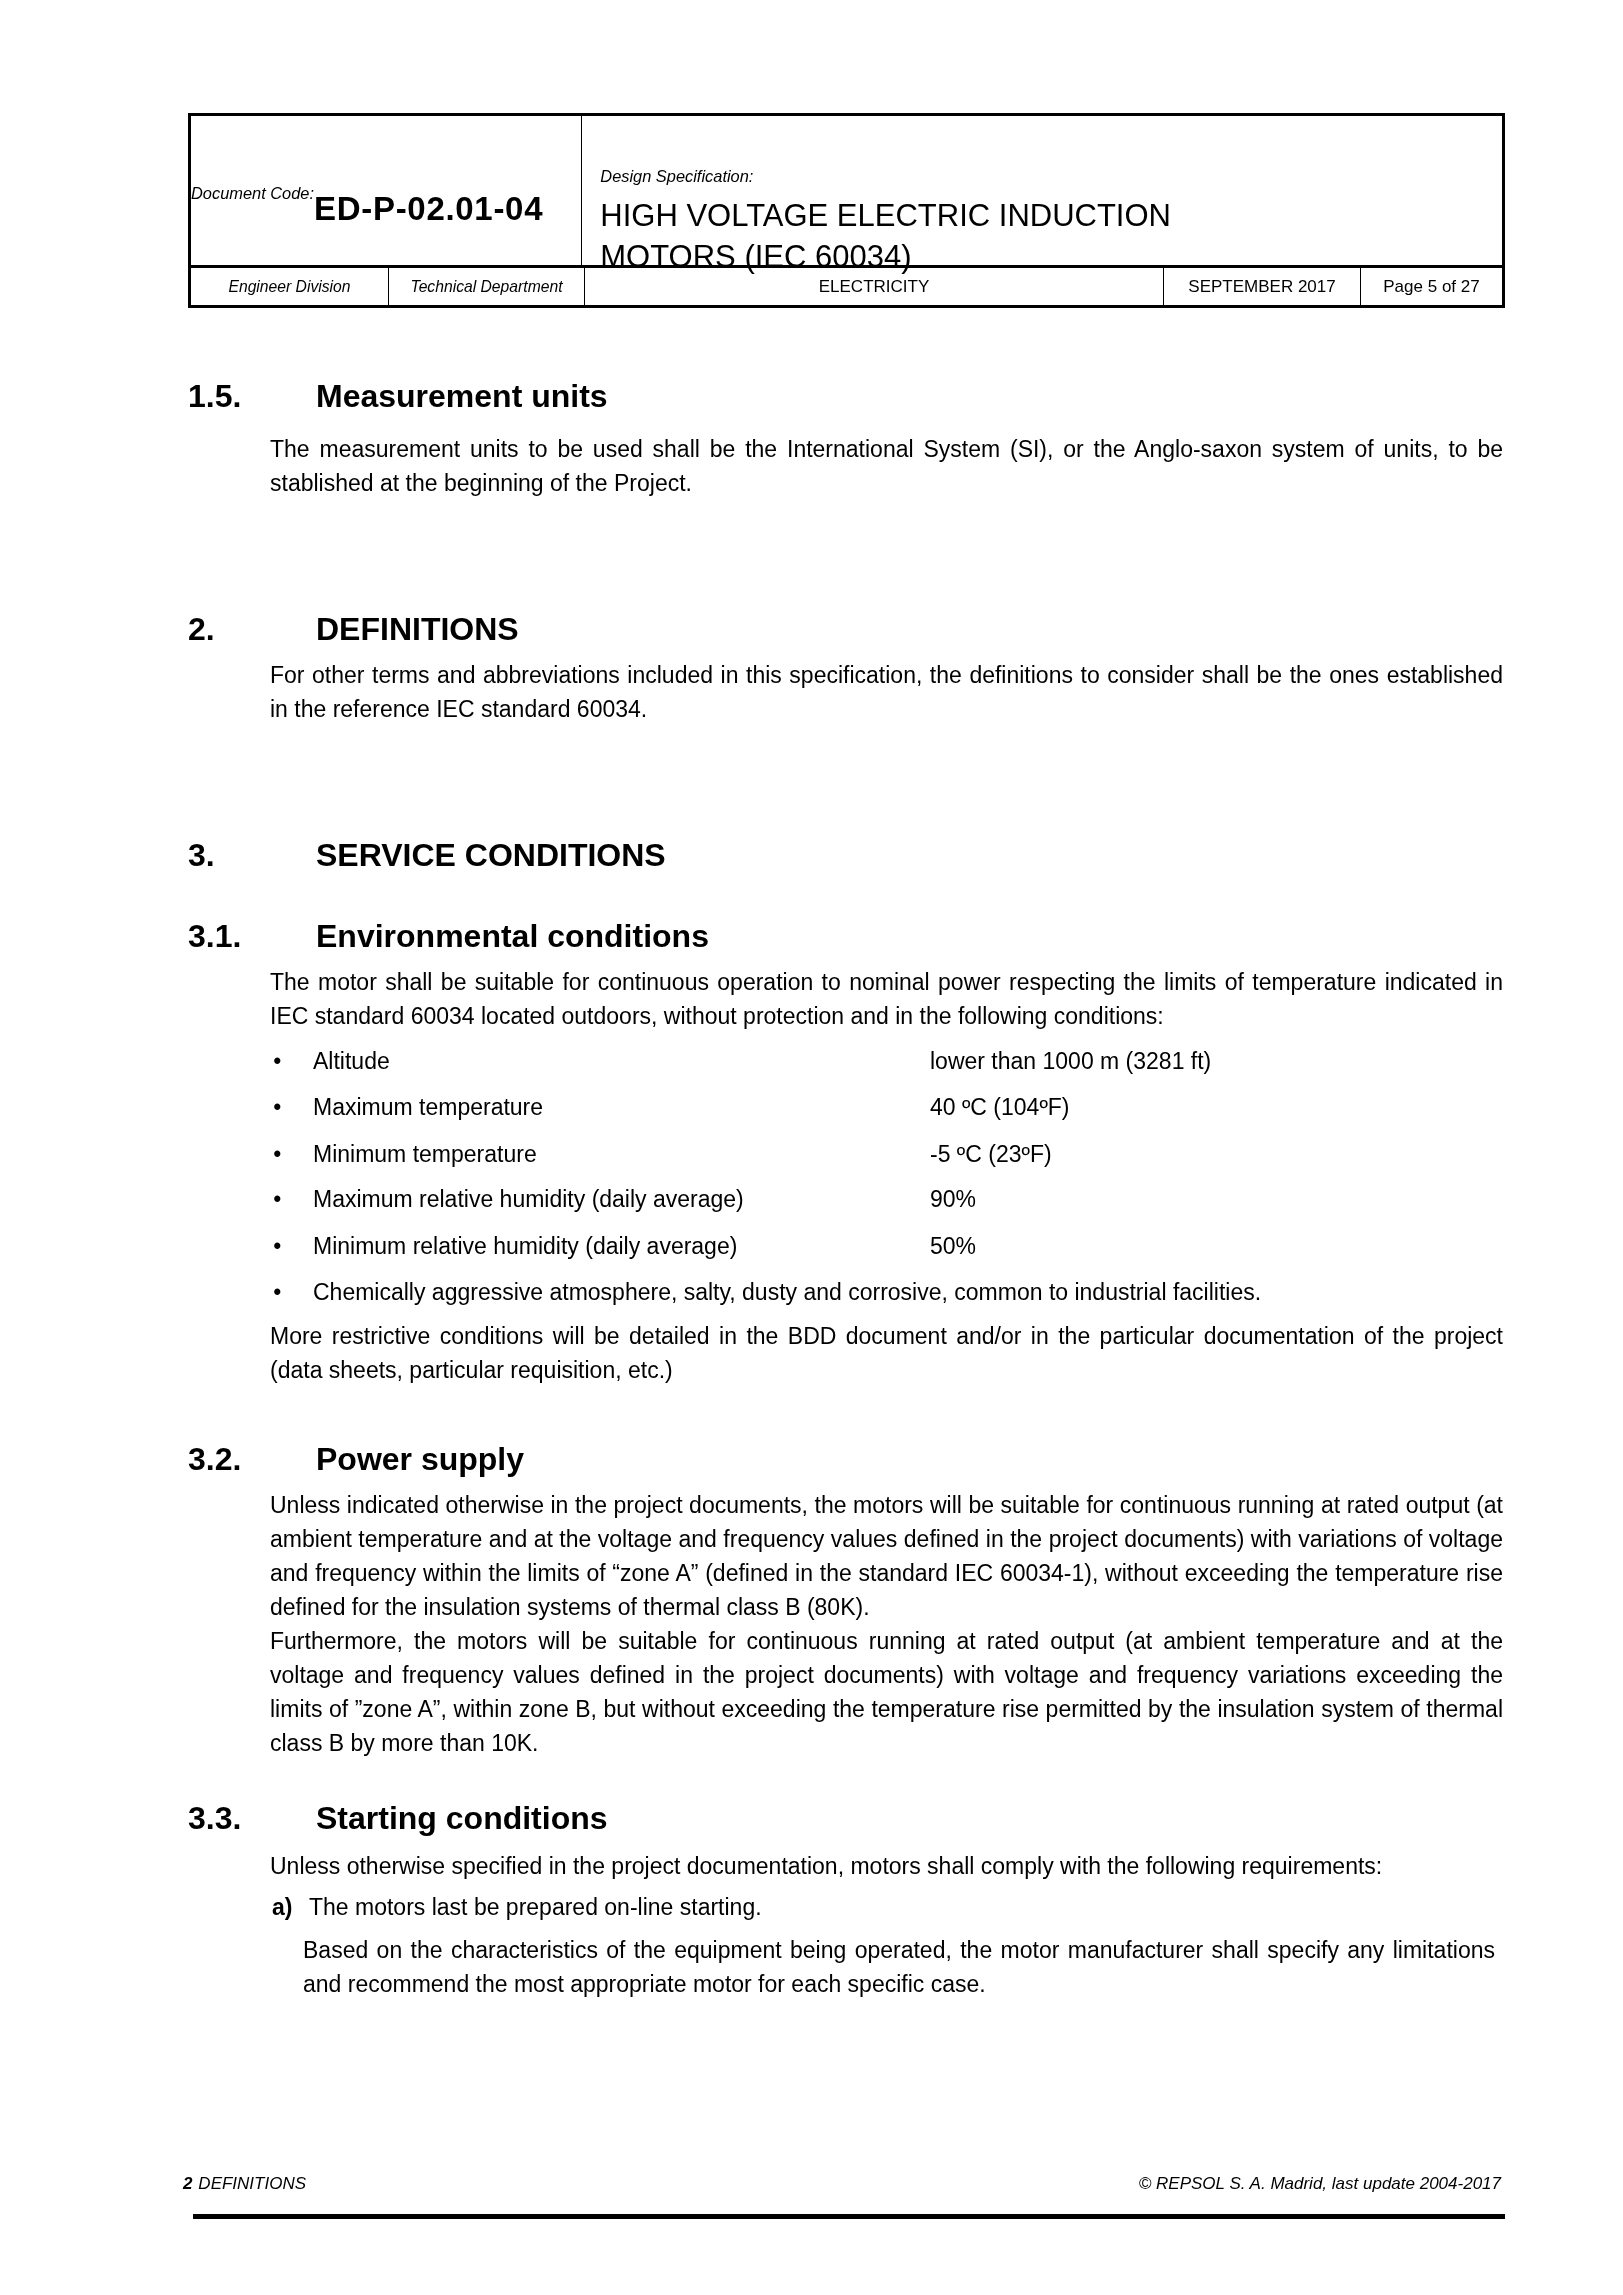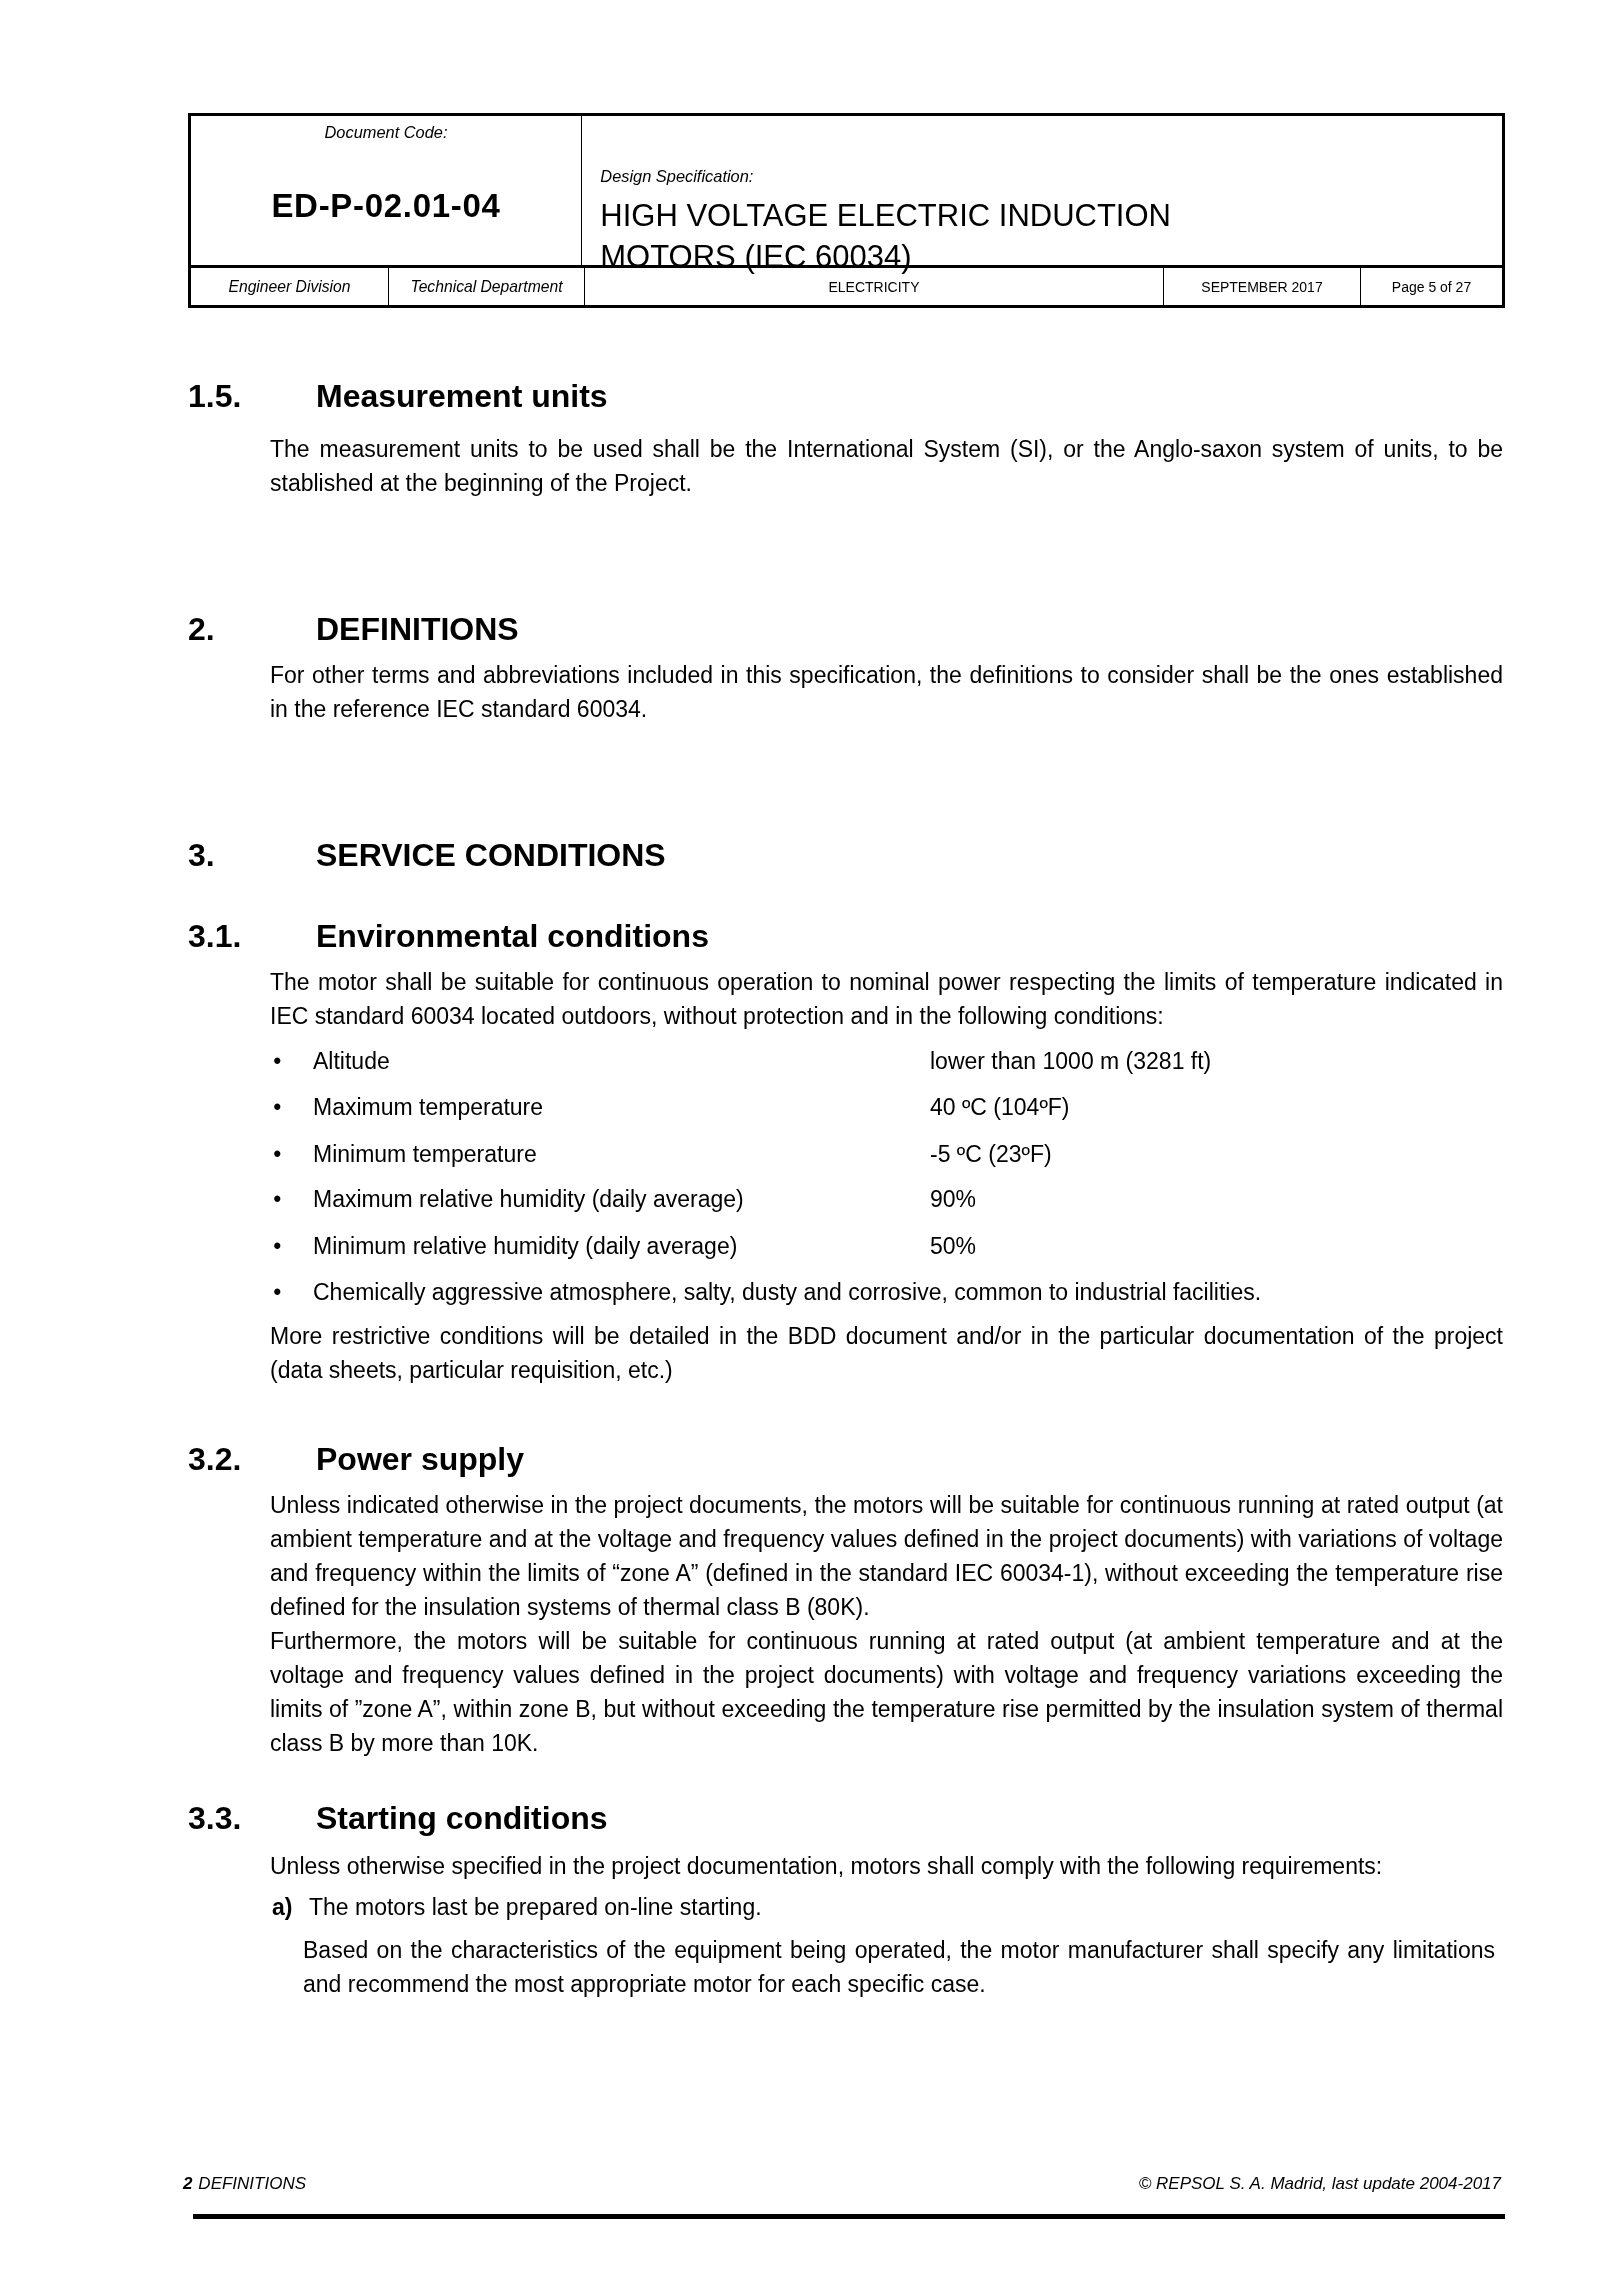--- a/index.html
+++ b/index.html
@@ -29,33 +29,33 @@
   .cell:last-child{border-right:none;}
 
   .logo-cell{width:193px;flex:none;display:flex;flex-direction:column;align-items:center;}
   .logo-mark{margin-top:17px;}
   .wordmark{
     margin-top:6.5px;
     font-size:27.5px;font-weight:bold;letter-spacing:2px;
     color:#1b2a5e;
   }
 
-  .code-cell{width:391px;flex:none;display:flex;flex-direction:column;align-items:center;gap:8px;}
+  .code-cell{width:391px;flex:none;display:flex;flex-direction:row;align-items:center;}
   .small-label{font-size:16.4px;font-style:italic;padding-top:6.5px;}
   .doc-code{font-size:33px;font-weight:bold;margin-top:37px;letter-spacing:0.7px;}
 
   .spec-cell{flex:1;display:flex;flex-direction:column;align-items:flex-start;padding-left:18.3px;}
   .spec-cell .small-label{padding-top:6.5px;margin-top:44px;}
   .doc-title{
     margin-top:9.2px;
     font-size:31px;line-height:41px;
     max-width:694px;
   }
 
-  .meta-cell{display:flex;align-items:center;justify-content:center;font-size:14px;}
+  .meta-cell{display:flex;align-items:center;justify-content:center;font-size:17px;}
   .meta-italic{font-size:15.7px;font-style:italic;}
   .mc1{width:198px;flex:none;font-style:italic;}
   .mc2{width:196px;flex:none;}
   .mc3{width:579px;flex:none;}
   .mc4{width:197px;flex:none;}
   .mc5{flex:1;}
 
   
   .h-sec{
     position:absolute;left:188px;

